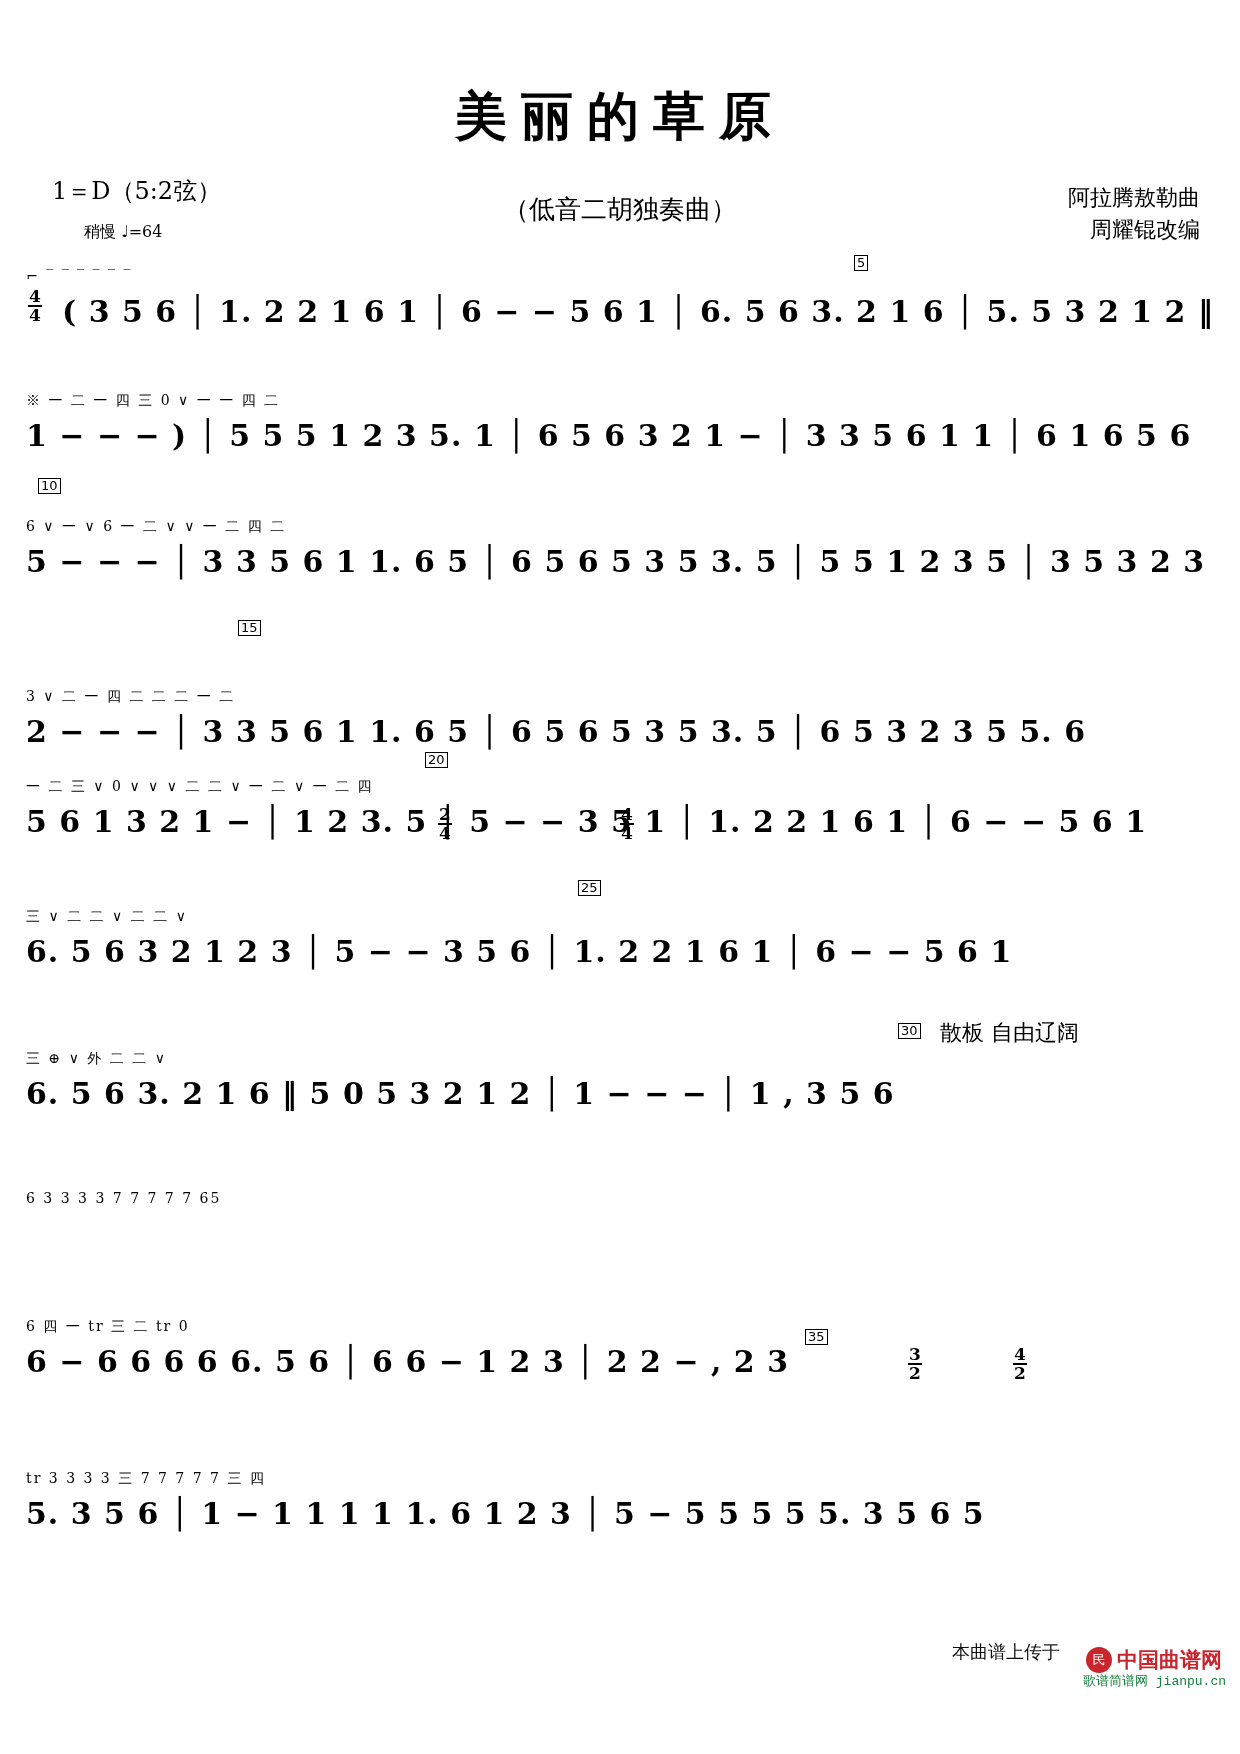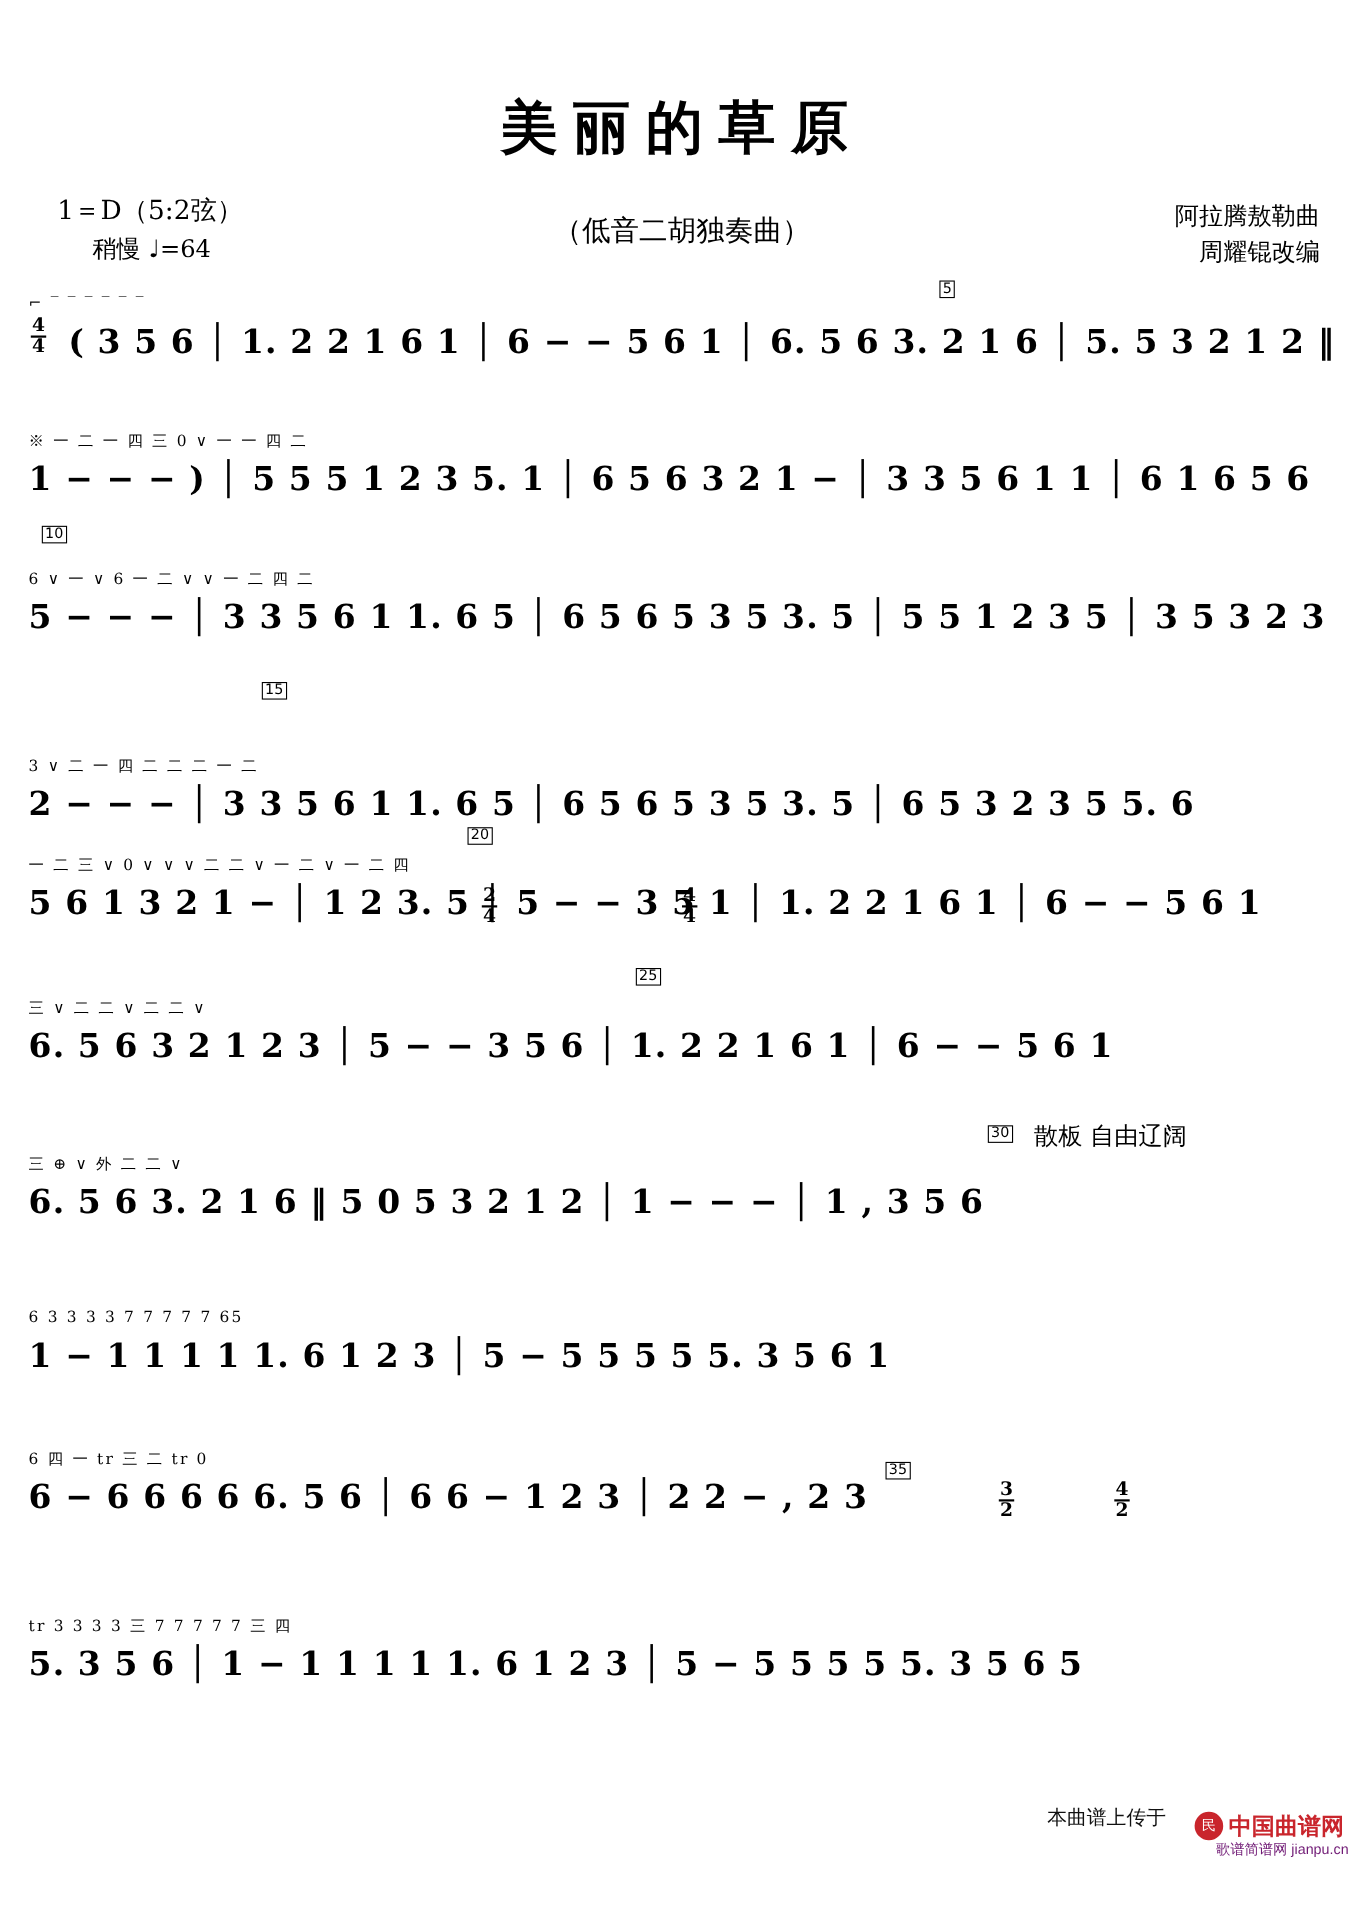--- a/index.html
+++ b/index.html
@@ -46,23 +46,23 @@
   .key-sig {
     position: absolute;
     top: 175px;
     left: 52px;
     font-size: 24px;
     font-family: "DejaVu Serif", serif;
     white-space: nowrap;
   }
   .tempo {
     position: absolute;
-    top: 212px;
+    top: 222px;
     left: 84px;
-    font-size: 22px;
+    font-size: 16px;
     font-family: "DejaVu Serif", serif;
     white-space: nowrap;
   }
   .composer {
     position: absolute;
     top: 182px;
     right: 40px;
     font-size: 22px;
     text-align: right;
     line-height: 1.45;
@@ -148,22 +148,22 @@
   }
   .footer-logo .lg {
     font-size: 21px; color: #c9252c; font-weight: bold;
     font-family: "DejaVu Serif", serif;
   }
   .footer-site {
     position: absolute;
     bottom: 2px;
     right: 14px;
     font-size: 13px;
-    color: #701a75;
-    font-family: Liberation Sans, sans-serif;
+    color: #15803d;
+    font-family: Liberation Mono, monospace;
   }
 </style>
 </head>
 <body>
 
 <div class="sheet">
 
   <div class="title">美丽的草原</div>
   <div class="subtitle">（低音二胡独奏曲）</div>
   <div class="key-sig">1＝D（5:2弦）</div>
@@ -225,21 +225,20 @@
     <div class="notes">6. 5 6  3 2 1  2 3 │ 5 − − 3 5 6 │ 1. 2 2  1 6 1 │ 6 − − 5 6 1</div>
   </div>
 
   <div class="line" style="top:1050px;">
     <div class="marks">三 ⊕ ∨ 外 二 二 ∨</div>
     <div class="notes">6. 5 6  3. 2 1 6 ‖ 5  0 5  3  2 1 2 │ 1 − − − │ 1 , 3 5 6</div>
   </div>
 
   <div class="line" style="top:1190px;">
     <div class="marks">6 3 3 3 3 7 7 7 7 7 65</div>
-    <div class="notes">1 − 1 1 1 1  1. 6  1 2 3 │ 5 − 5  5  5  5  5. 3  5 6 1</div>
   </div>
 
   <div class="line" style="top:1318px;">
     <div class="marks">6 四 一 tr 三 二 tr 0</div>
     <div class="notes">6 − 6  6  6  6  6.  5 6 │ 6  6 − 1 2 3 │ 2  2 − , 2 3</div>
     <span class="timesig" style="position:absolute; top:28px; left:880px;">
       <span class="num">3</span>
       <span class="den">2</span>
     </span>
     <span class="timesig" style="position:absolute; top:28px; left:985px;">

